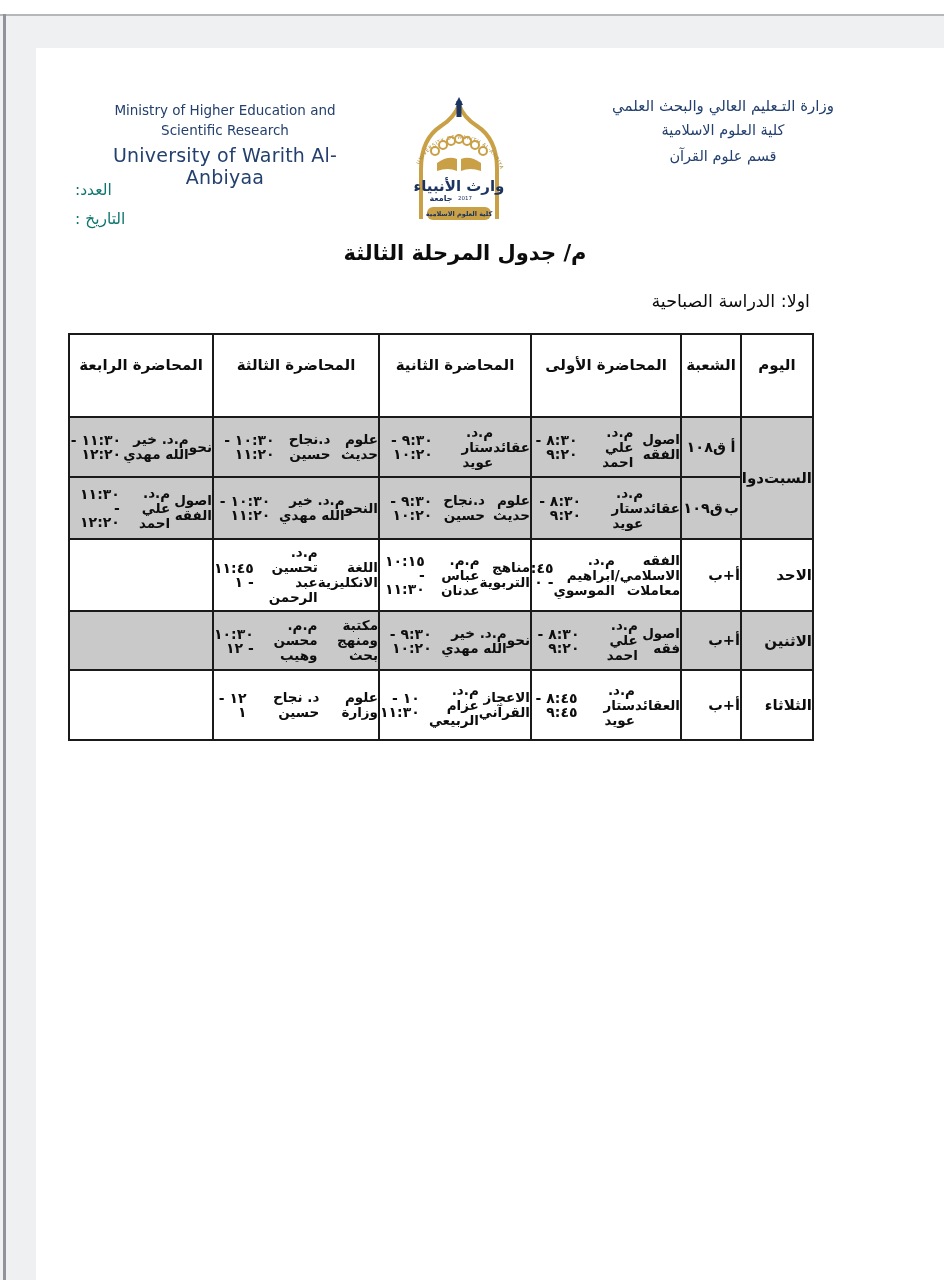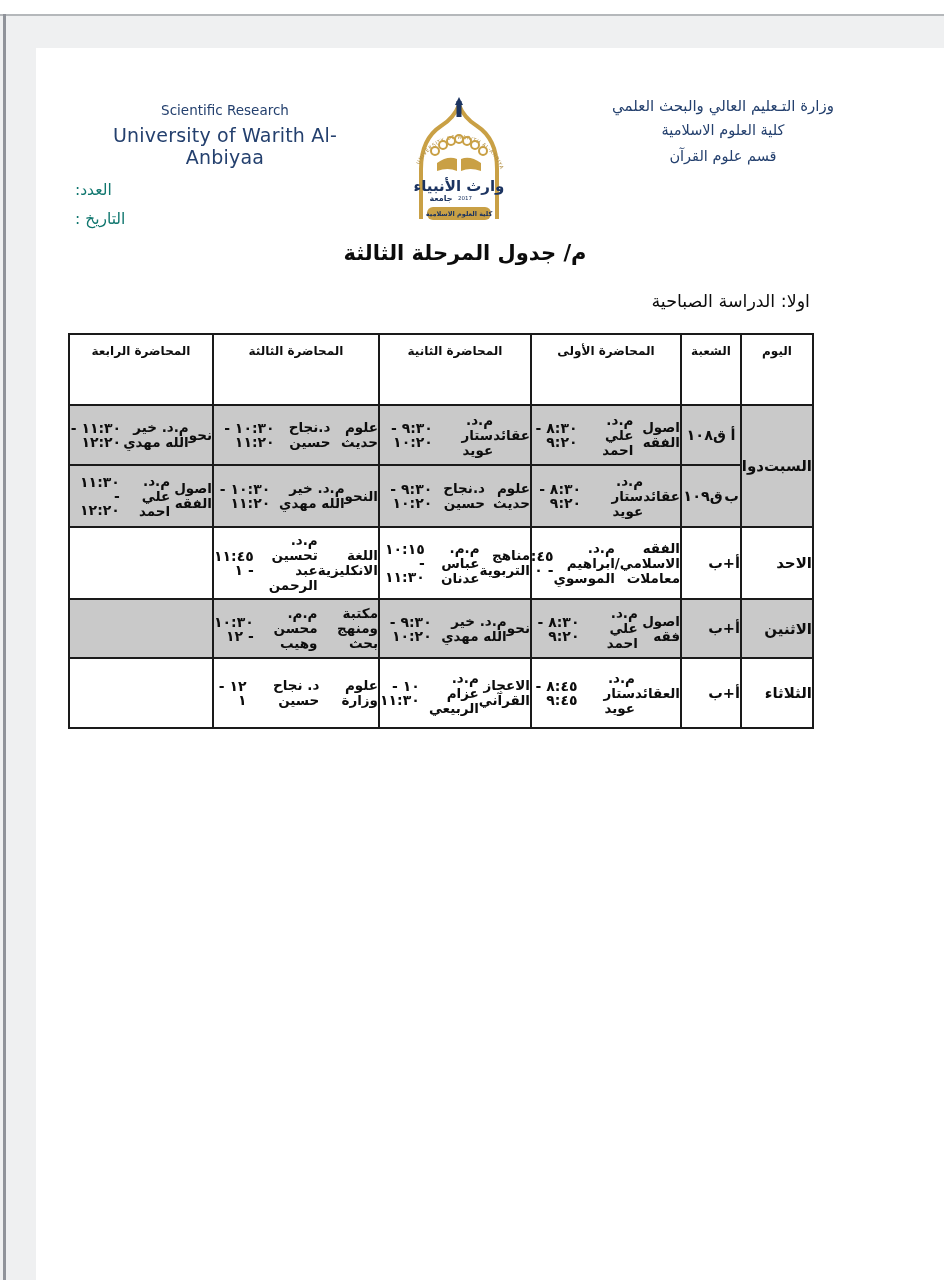--- a/index.html
+++ b/index.html
@@ -36,21 +36,21 @@
   
   table.sched{
     position:absolute;left:68px;top:333px;
     border-collapse:collapse;table-layout:fixed;direction:rtl;
     width:744px;
   }
   table.sched th,table.sched td{
     border:2px solid #1a1a1a;padding:0;font-weight:bold;color:#0d0d0d;
     vertical-align:middle;overflow:hidden;
   }
-  table.sched .head th{height:60px;font-size:12px;vertical-align:top;padding-top:9px;}
+  table.sched .head th{height:60px;font-size:15px;vertical-align:top;padding-top:21px;}
   tr.r0 td{height:58px;}
   tr.r1 td{height:60px;}
   tr.r2 td{height:70px;}
   tr.r3 td{height:57px;}
   tr.r4 td{height:68px;}
   tr.shade td{background:#c9c9c9;}
   .cell{display:flex;flex-direction:row;justify-content:space-evenly;align-items:center;height:100%;}
   .cell.top{justify-content:flex-start;box-sizing:border-box;}
   .day-line{font-size:15px;line-height:18px;}
   .sec-line{font-size:14.5px;line-height:17px;}
@@ -60,20 +60,21 @@
 </style>
 </head>
 <body>
 
 <div class="scan-top-strip"></div>
 <div class="scan-hline"></div>
 <div class="scan-vline"></div>
 <div class="page"></div>
 
 <div class="hdr-en">
+  <div class="l1">Ministry of Higher Education and</div>
   <div class="l1">Scientific Research</div>
   <div class="uni">University of Warith Al- Anbiyaa</div>
 </div>
 
 <div class="hdr-labels">
   <div>العدد:</div>
   <div>التاريخ :</div>
 </div>
 
 <div class="logo">

